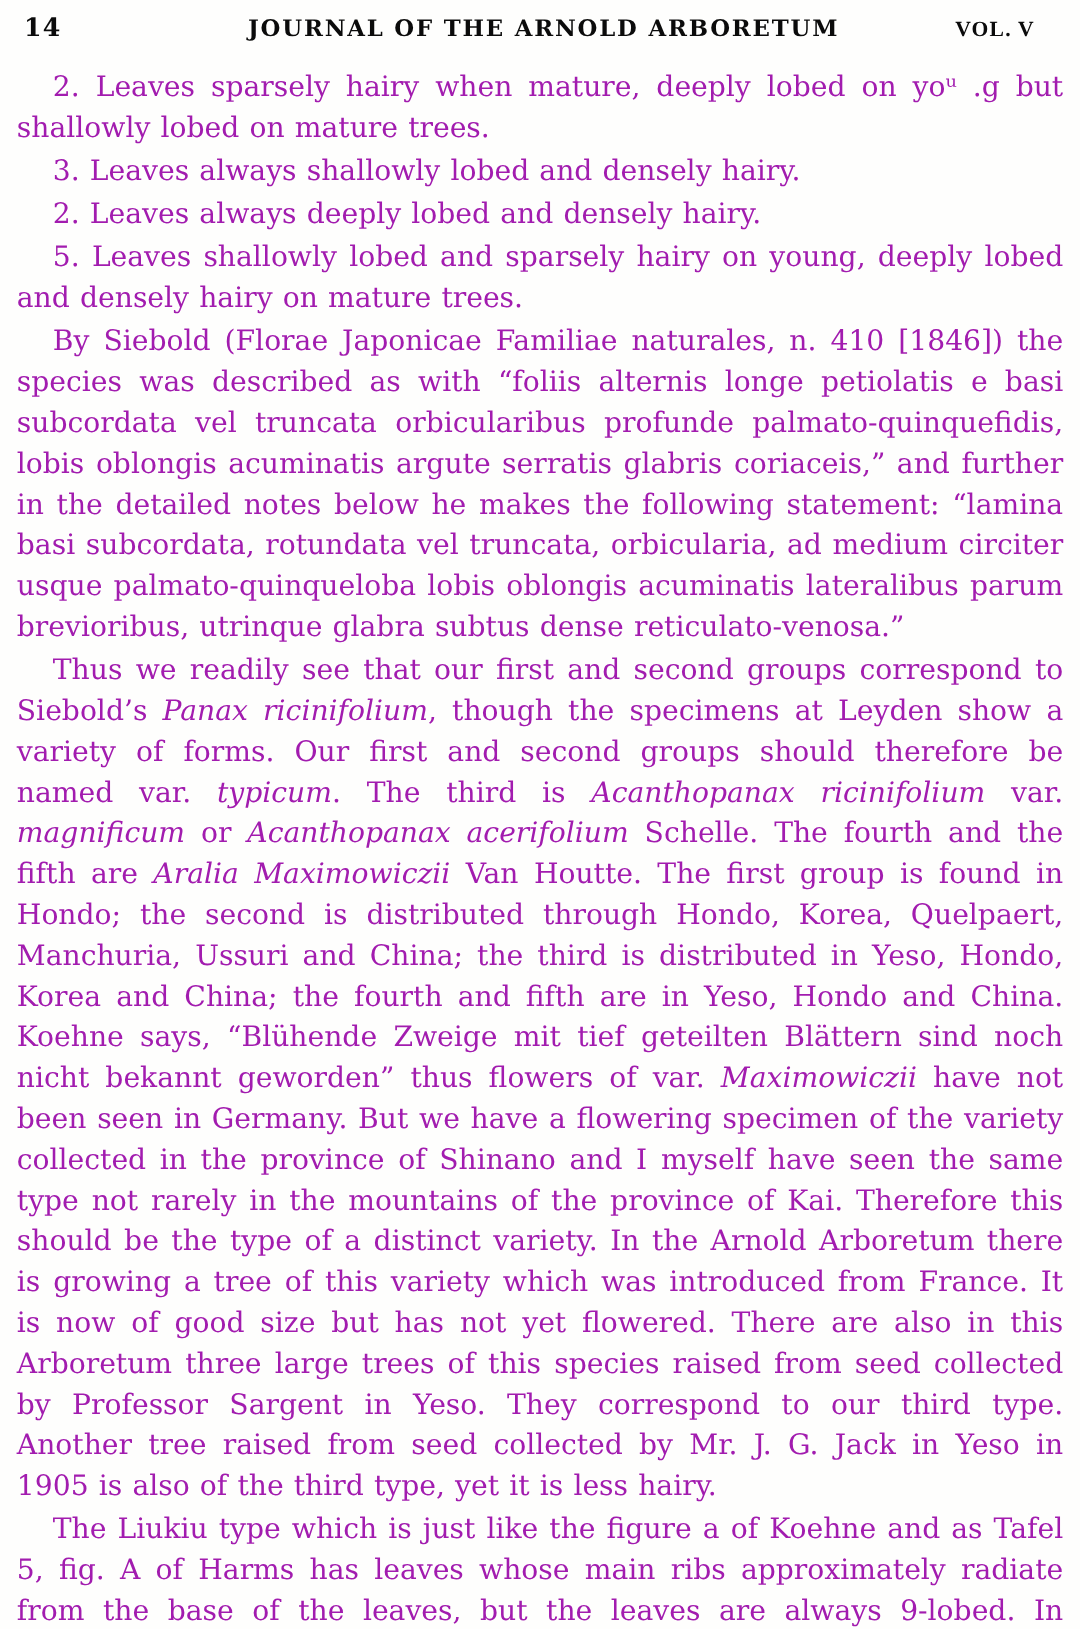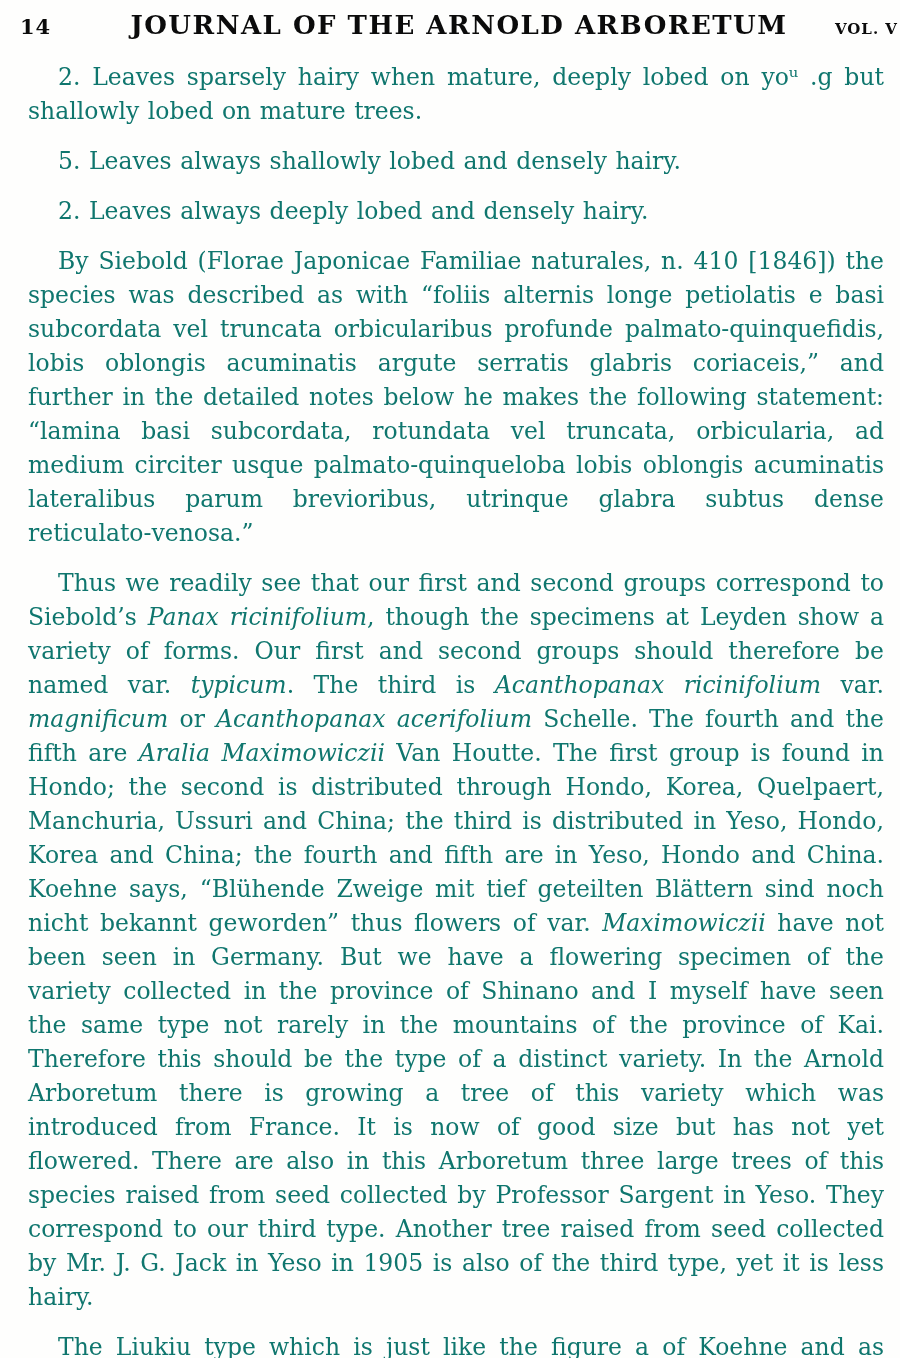--- a/index.html
+++ b/index.html
@@ -9,73 +9,74 @@
   }
   .page {
     position: relative;
     box-sizing: border-box;
     width: 900px;
     height: 1358px;
     margin: 0 auto;
     background: #fefefd;
     color: #0b0b0b;
     font-family: "DejaVu Serif", "Liberation Serif", serif;
-    padding: 8px 0 0 12px;
+    padding: 8px 12px 0 12px;
     overflow: hidden;
   }
   .page-header {
     display: flex;
     align-items: baseline;
     justify-content: space-between;
     font-weight: bold;
     margin: 2px 2px 20px 8px;
   }
   .page-num {
     width: 90px;
     font-size: 21px;
     letter-spacing: 1px;
   }
   .journal-title {
     flex: 1;
     text-align: center;
-    font-size: 26px;
+    font-size: 19px;
     letter-spacing: 1.5px;
     white-space: nowrap;
   }
   .volume {
     width: 90px;
-    text-align: right;
-    font-size: 15px;
+    font-size: 18px;
     letter-spacing: 1px;
+    font-family: Liberation Serif, serif;
   }
   .page-body p {
-    margin: 16px;
+    margin: 2px;
     font-size: 23.5px;
     line-height: 34px;
     text-align: justify;
     text-indent: 30px;
     word-spacing: 1px;
-    color: #0f766e;
+    color: #a21caf;
   }
   .page-body p em {
   }
 </style>
 </head>
 <body>
 
 <div class="page">
 
   <header class="page-header">
     <span class="page-num">14</span>
     <span class="journal-title">JOURNAL OF THE ARNOLD ARBORETUM</span>
     <span class="volume">VOL. V</span>
   </header>
 
   <main class="page-body">
       <p><span>2. Leaves sparsely hairy when mature, deeply lobed on yoᵘ .g but shallowly lobed on mature trees.</span></p>
-      <p><span>5. Leaves always shallowly lobed and densely hairy.</span></p>
+      <p><span>3. Leaves always shallowly lobed and densely hairy.</span></p>
       <p><span>2. Leaves always deeply lobed and densely hairy.</span></p>
+      <p><span>5. Leaves shallowly lobed and sparsely hairy on young, deeply lobed and densely hairy on mature trees.</span></p>
       <p><span>By Siebold (Florae Japonicae Familiae naturales, n. 410 [1846]) the species was described as with “foliis alternis longe petiolatis e basi subcordata vel truncata orbicularibus profunde palmato-quinquefidis, lobis oblongis acuminatis argute serratis glabris coriaceis,” and further in the detailed notes below he makes the following statement: “lamina basi subcordata, rotundata vel truncata, orbicularia, ad medium circiter usque palmato-quinqueloba lobis oblongis acuminatis lateralibus parum brevioribus, utrinque glabra subtus dense reticulato-venosa.”</span></p>
       <p><span>Thus we readily see that our first and second groups correspond to Siebold’s </span><em>Panax ricinifolium</em><span>, though the specimens at Leyden show a variety of forms.  Our first and second groups should therefore be named var. </span><em>typicum</em><span>.  The third is </span><em>Acanthopanax ricinifolium</em><span> var. </span><em>magnificum</em><span> or </span><em>Acanthopanax acerifolium</em><span> Schelle.  The fourth and the fifth are </span><em>Aralia Maximowiczii</em><span> Van Houtte.  The first group is found in Hondo; the second is distributed through Hondo, Korea, Quelpaert, Manchuria, Ussuri and China; the third is distributed in Yeso, Hondo, Korea and China; the fourth and fifth are in Yeso, Hondo and China.  Koehne says, “Blühende Zweige mit tief geteilten Blättern sind noch nicht bekannt geworden” thus flowers of var. </span><em>Maximowiczii</em><span> have not been seen in Germany.  But we have a flowering specimen of the variety collected in the province of Shinano and I myself have seen the same type not rarely in the mountains of the province of Kai.  Therefore this should be the type of a distinct variety.  In the Arnold Arboretum there is growing a tree of this variety which was introduced from France.  It is now of good size but has not yet flowered.  There are also in this Arboretum three large trees of this species raised from seed collected by Professor Sargent in Yeso.  They correspond to our third type.  Another tree raised from seed collected by Mr. J. G. Jack in Yeso in 1905 is also of the third type, yet it is less hairy.</span></p>
       <p><span>The Liukiu type which is just like the figure a of Koehne and as Tafel 5, fig. A of Harms has leaves whose main ribs approximately radiate from the base of the leaves, but the leaves are always 9-lobed.  In general the leaves of the flowering branches of this species are 5–7 ribbed.  The Chinese plants which have very short lobes belong to var. </span></p>
     </main>
 
 </div>
 
 </body></html>

